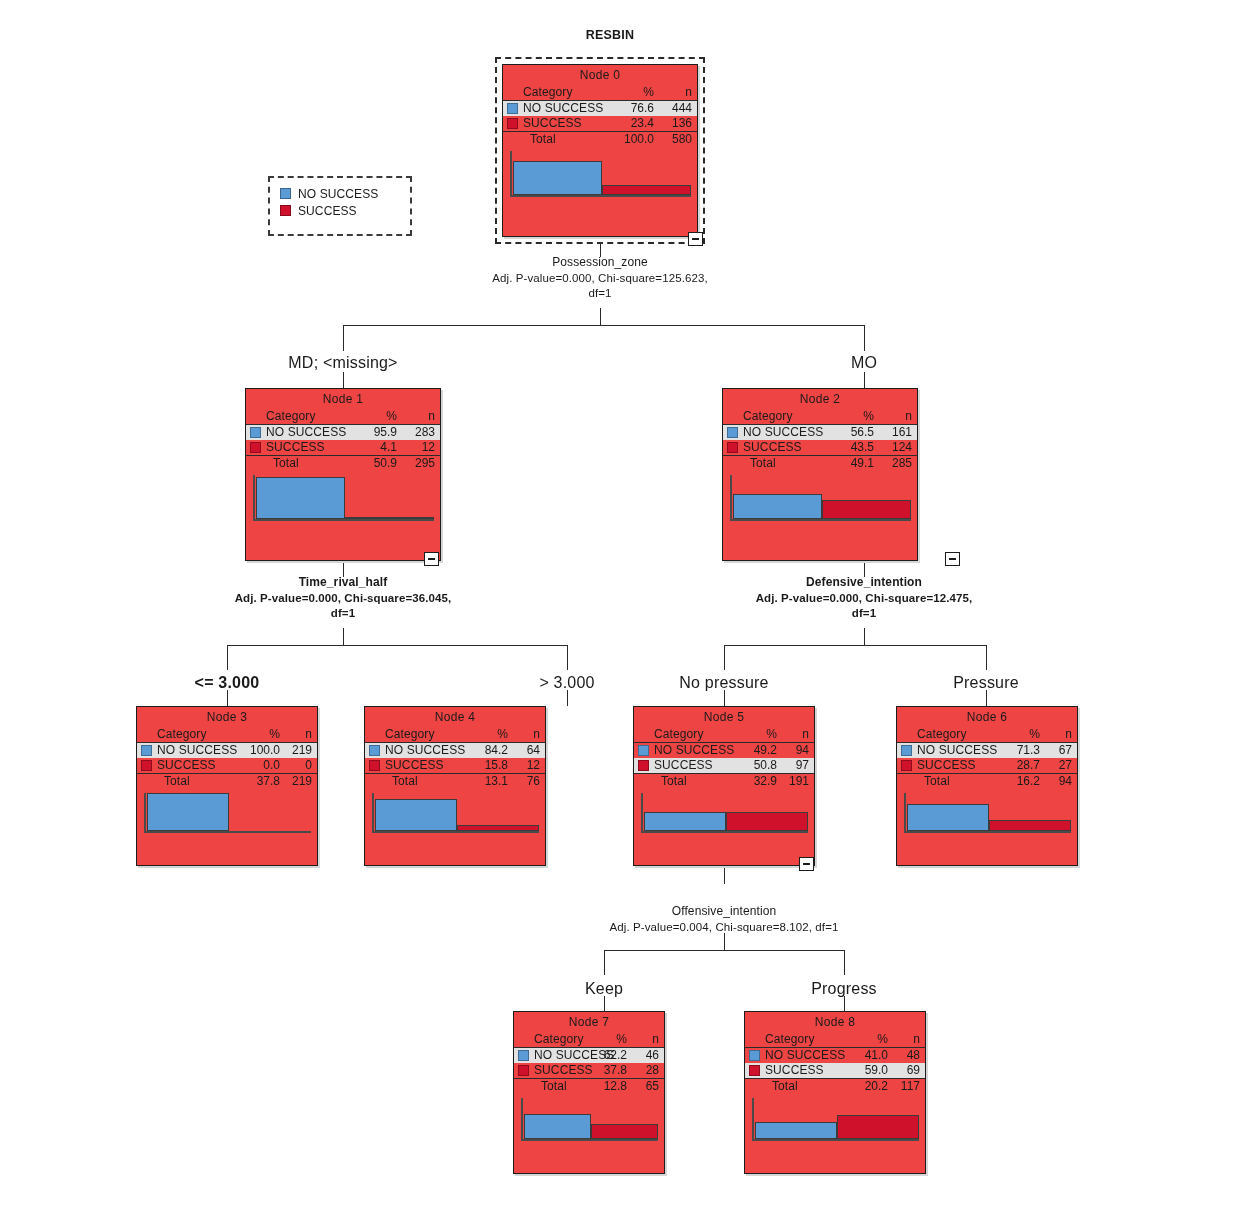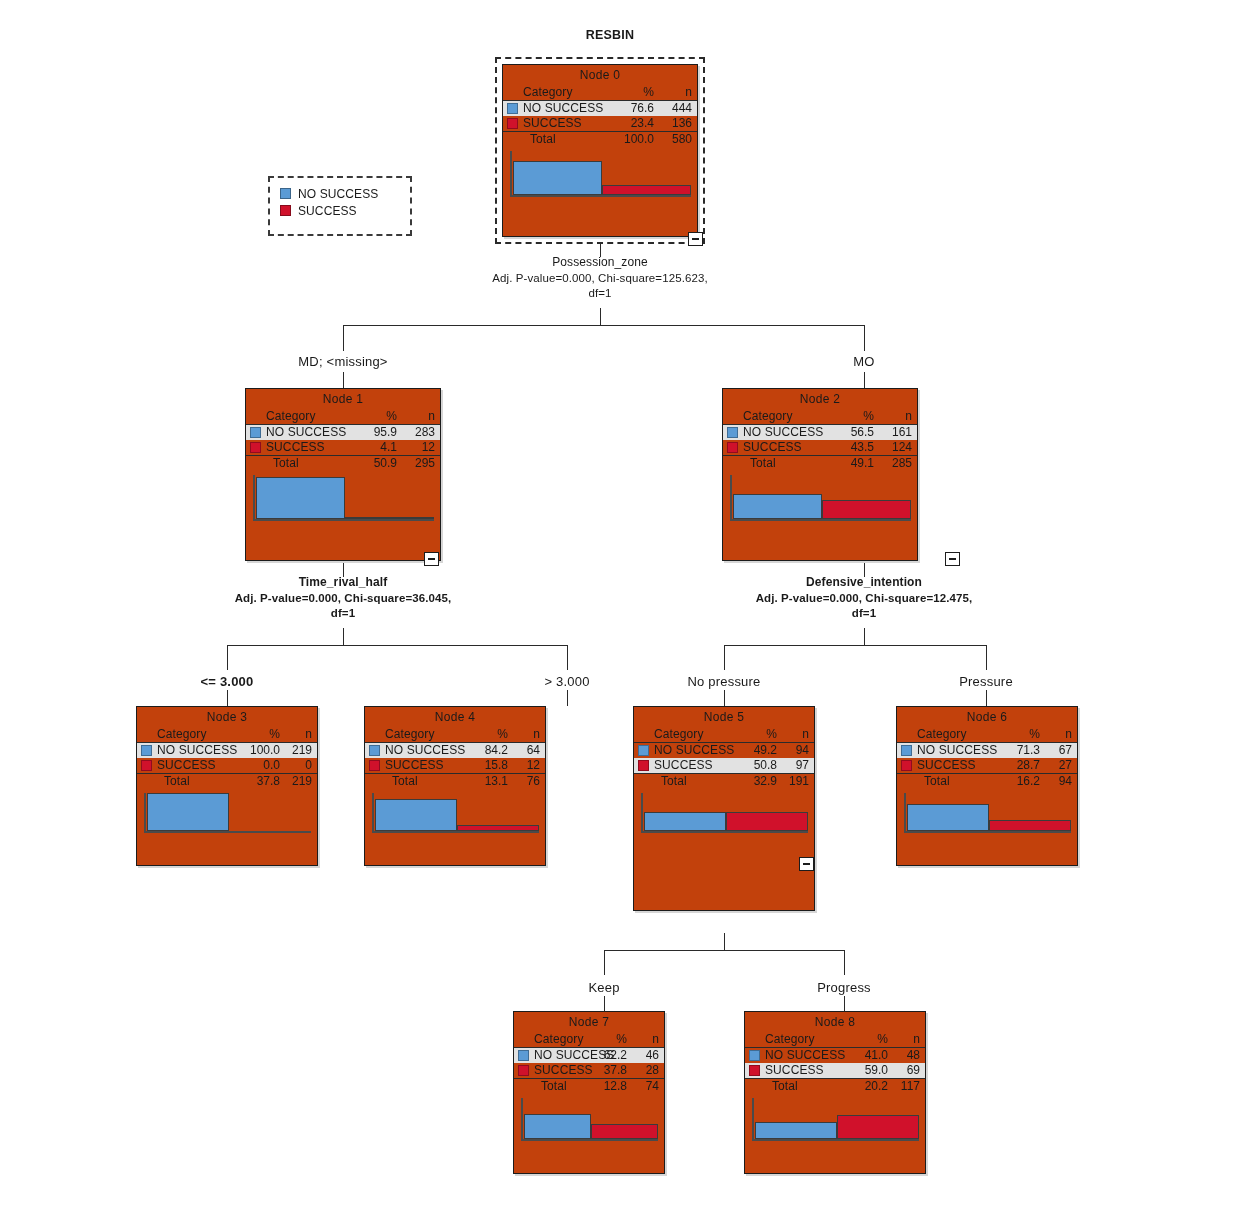--- a/index.html
+++ b/index.html
@@ -33,21 +33,21 @@
   .legend-swatch{width:9px;height:9px;margin-right:7px;display:inline-block;border:1px solid rgba(0,0,0,.35);}
   .legend-label{font-size:12px;white-space:nowrap;letter-spacing:.1px;}
   .node-root-outer{
     position:absolute;
     border:2px dashed #2a2a2a;
     background:#fff;
     box-sizing:border-box;
   }
   .node{
     position:absolute;
-    background:#c2410c;
+    background:#ef4444;
     border:1.6px solid #1c1c1c;
     box-sizing:border-box;
     box-shadow:2px 2px 0 0 #d6d6d6;
   }
   .node-title{
     text-align:center;
     font-size:12px;
     padding:3px 0 3px 0;
     letter-spacing:.3px;
     white-space:nowrap;
@@ -95,21 +95,21 @@
   .ln-h{position:absolute;height:1.4px;background:#2a2a2a;}
 
   
   .split-label{
     position:absolute;text-align:center;white-space:nowrap;
     font-size:11.5px;line-height:15.5px;letter-spacing:.1px;
   }
   .split-label .var{font-size:12px;}
   .branch-label{
     position:absolute;text-align:center;white-space:nowrap;
-    font-size:13px;letter-spacing:.2px;
+    font-size:16px;letter-spacing:.2px;
   }
 </style>
 </head>
 <body>
 
 <div id="canvas">
 
   <div class="tree-title abs" style="left:500px;top:28px;width:220px;">RESBIN</div>
 
   <div class="legend abs" style="left:268px;top:176px;width:144px;height:60px;">
@@ -167,20 +167,24 @@
     <div>Adj. P-value=0.000, Chi-square=36.045,</div>
     <div>df=1</div>
   </div>
 
   <div class="split-label" style="left:704px;top:575px;width:320px;font-weight:bold;">
     <div class="var">Defensive_intention</div>
     <div>Adj. P-value=0.000, Chi-square=12.475,</div>
     <div>df=1</div>
   </div>
 
+  <div class="split-label" style="left:544px;top:904px;width:360px;">
+    <div class="var">Offensive_intention</div>
+    <div>Adj. P-value=0.004, Chi-square=8.102, df=1</div>
+  </div>
 
   <div class="branch-label" style="left:253px;top:354px;width:180px;">MD;  &lt;missing&gt;</div>
   <div class="branch-label" style="left:804px;top:354px;width:120px;">MO</div>
 
   <div class="branch-label" style="left:157px;top:674px;width:140px;font-weight:bold;">&lt;= 3.000</div>
   <div class="branch-label" style="left:497px;top:674px;width:140px;">&gt; 3.000</div>
 
   <div class="branch-label" style="left:649px;top:674px;width:150px;">No pressure</div>
   <div class="branch-label" style="left:916px;top:674px;width:140px;text-align:center;">Pressure</div>
 
@@ -384,21 +388,21 @@
     <div class="minichart" style="height:40px;">
       <div class="mc-axis-v"></div>
       <div class="mc-axis-h"></div>
       <div class="mc-plot">
         <div class="mc-bar blue" style="background:#5b9bd5;width:50%;height:84.2%;"></div>
         <div class="mc-bar red" style="background:#d0112b;width:50%;height:15.8%;"></div>
       </div>
     </div>
   </div>
 
-  <div class="node" style="left:633px;top:706px;width:182px;height:205px;">
+  <div class="node" style="left:633px;top:706px;width:182px;height:160px;">
     <div class="node-title">Node 5</div>
     <table class="node-table">
       <tbody>
           <tr class="hdr">
         <td class="c-swatch"></td>
         <td class="c-name">Category</td>
         <td class="c-pct" style="width:42px;">%</td>
         <td class="c-n" style="width:30px;">n</td>
       </tr>
       <tr>
@@ -491,21 +495,21 @@
       <tr>
         <td class="c-swatch"><i style="background:#d0112b;"></i></td>
         <td class="c-name">SUCCESS</td>
         <td class="c-pct">37.8</td>
         <td class="c-n">28</td>
       </tr>
       <tr class="total-row">
         <td class="c-swatch"></td>
         <td class="c-name total-label">Total</td>
         <td class="c-pct">12.8</td>
-        <td class="c-n">74</td>
+        <td class="c-n">65</td>
       </tr>
     </tbody>
       </table>
     <div class="minichart" style="height:43px;">
       <div class="mc-axis-v"></div>
       <div class="mc-axis-h"></div>
       <div class="mc-plot">
         <div class="mc-bar blue" style="background:#5b9bd5;width:50%;height:62.2%;"></div>
         <div class="mc-bar red" style="background:#d0112b;width:50%;height:37.8%;"></div>
       </div>

